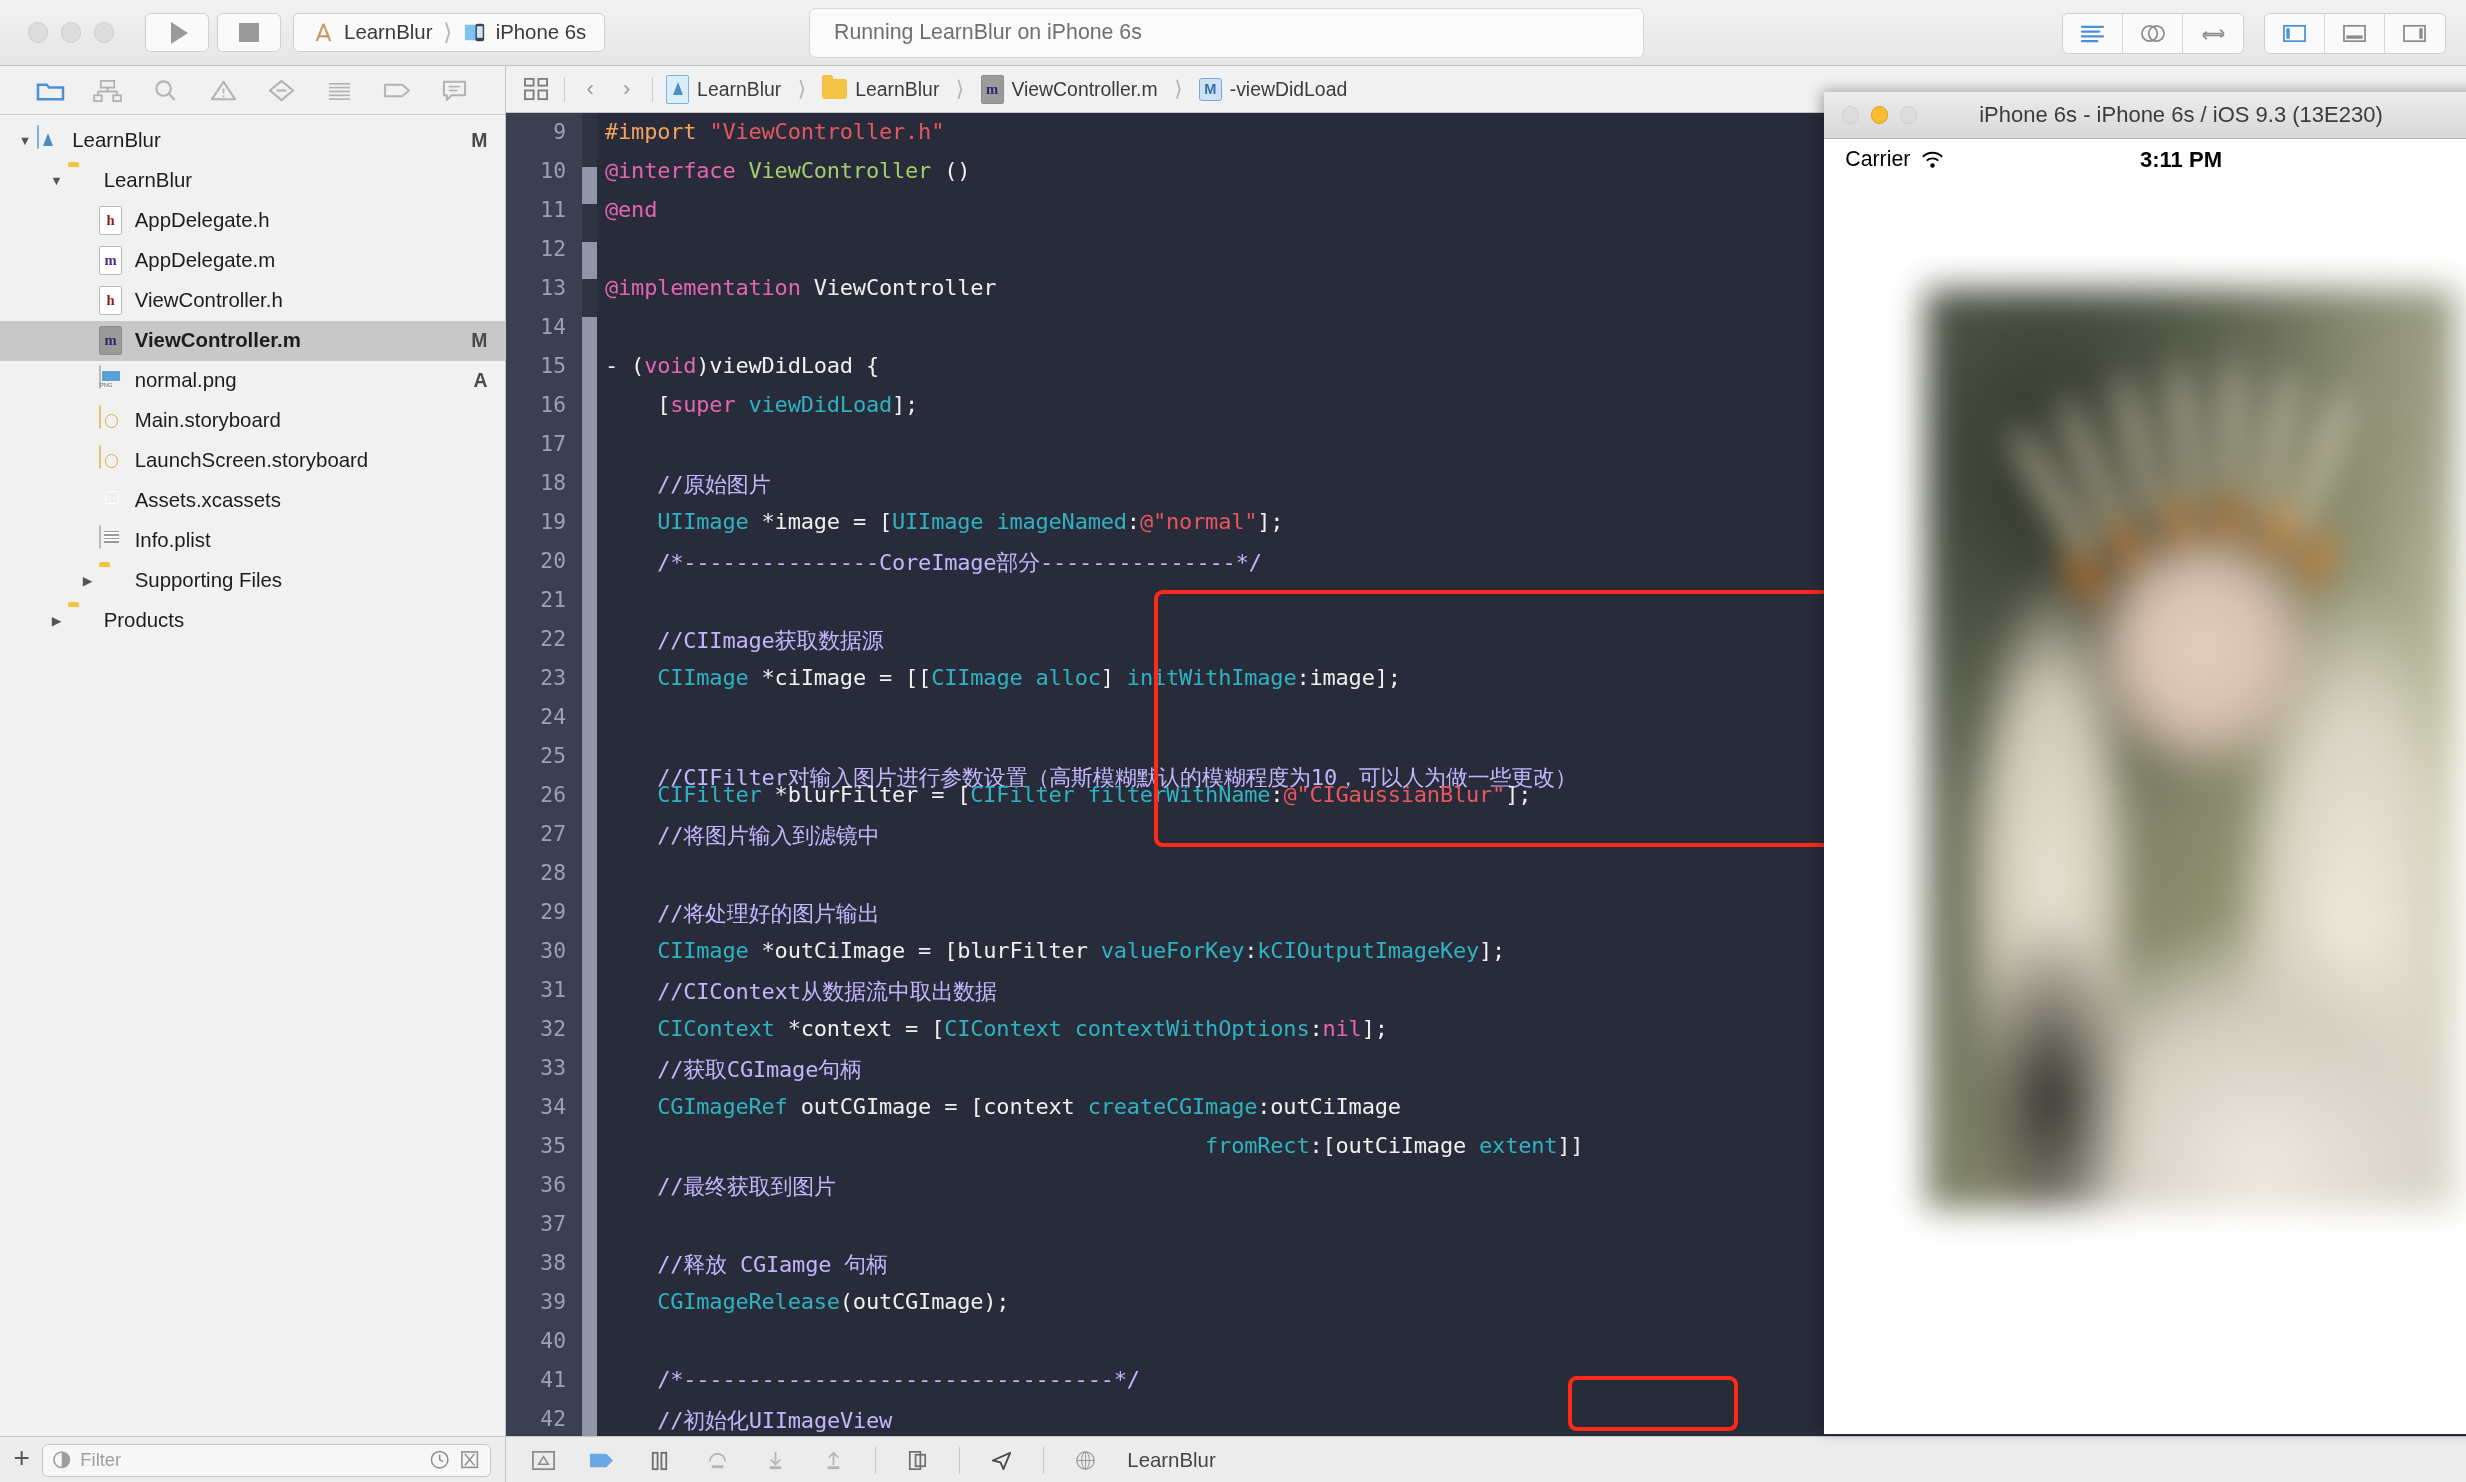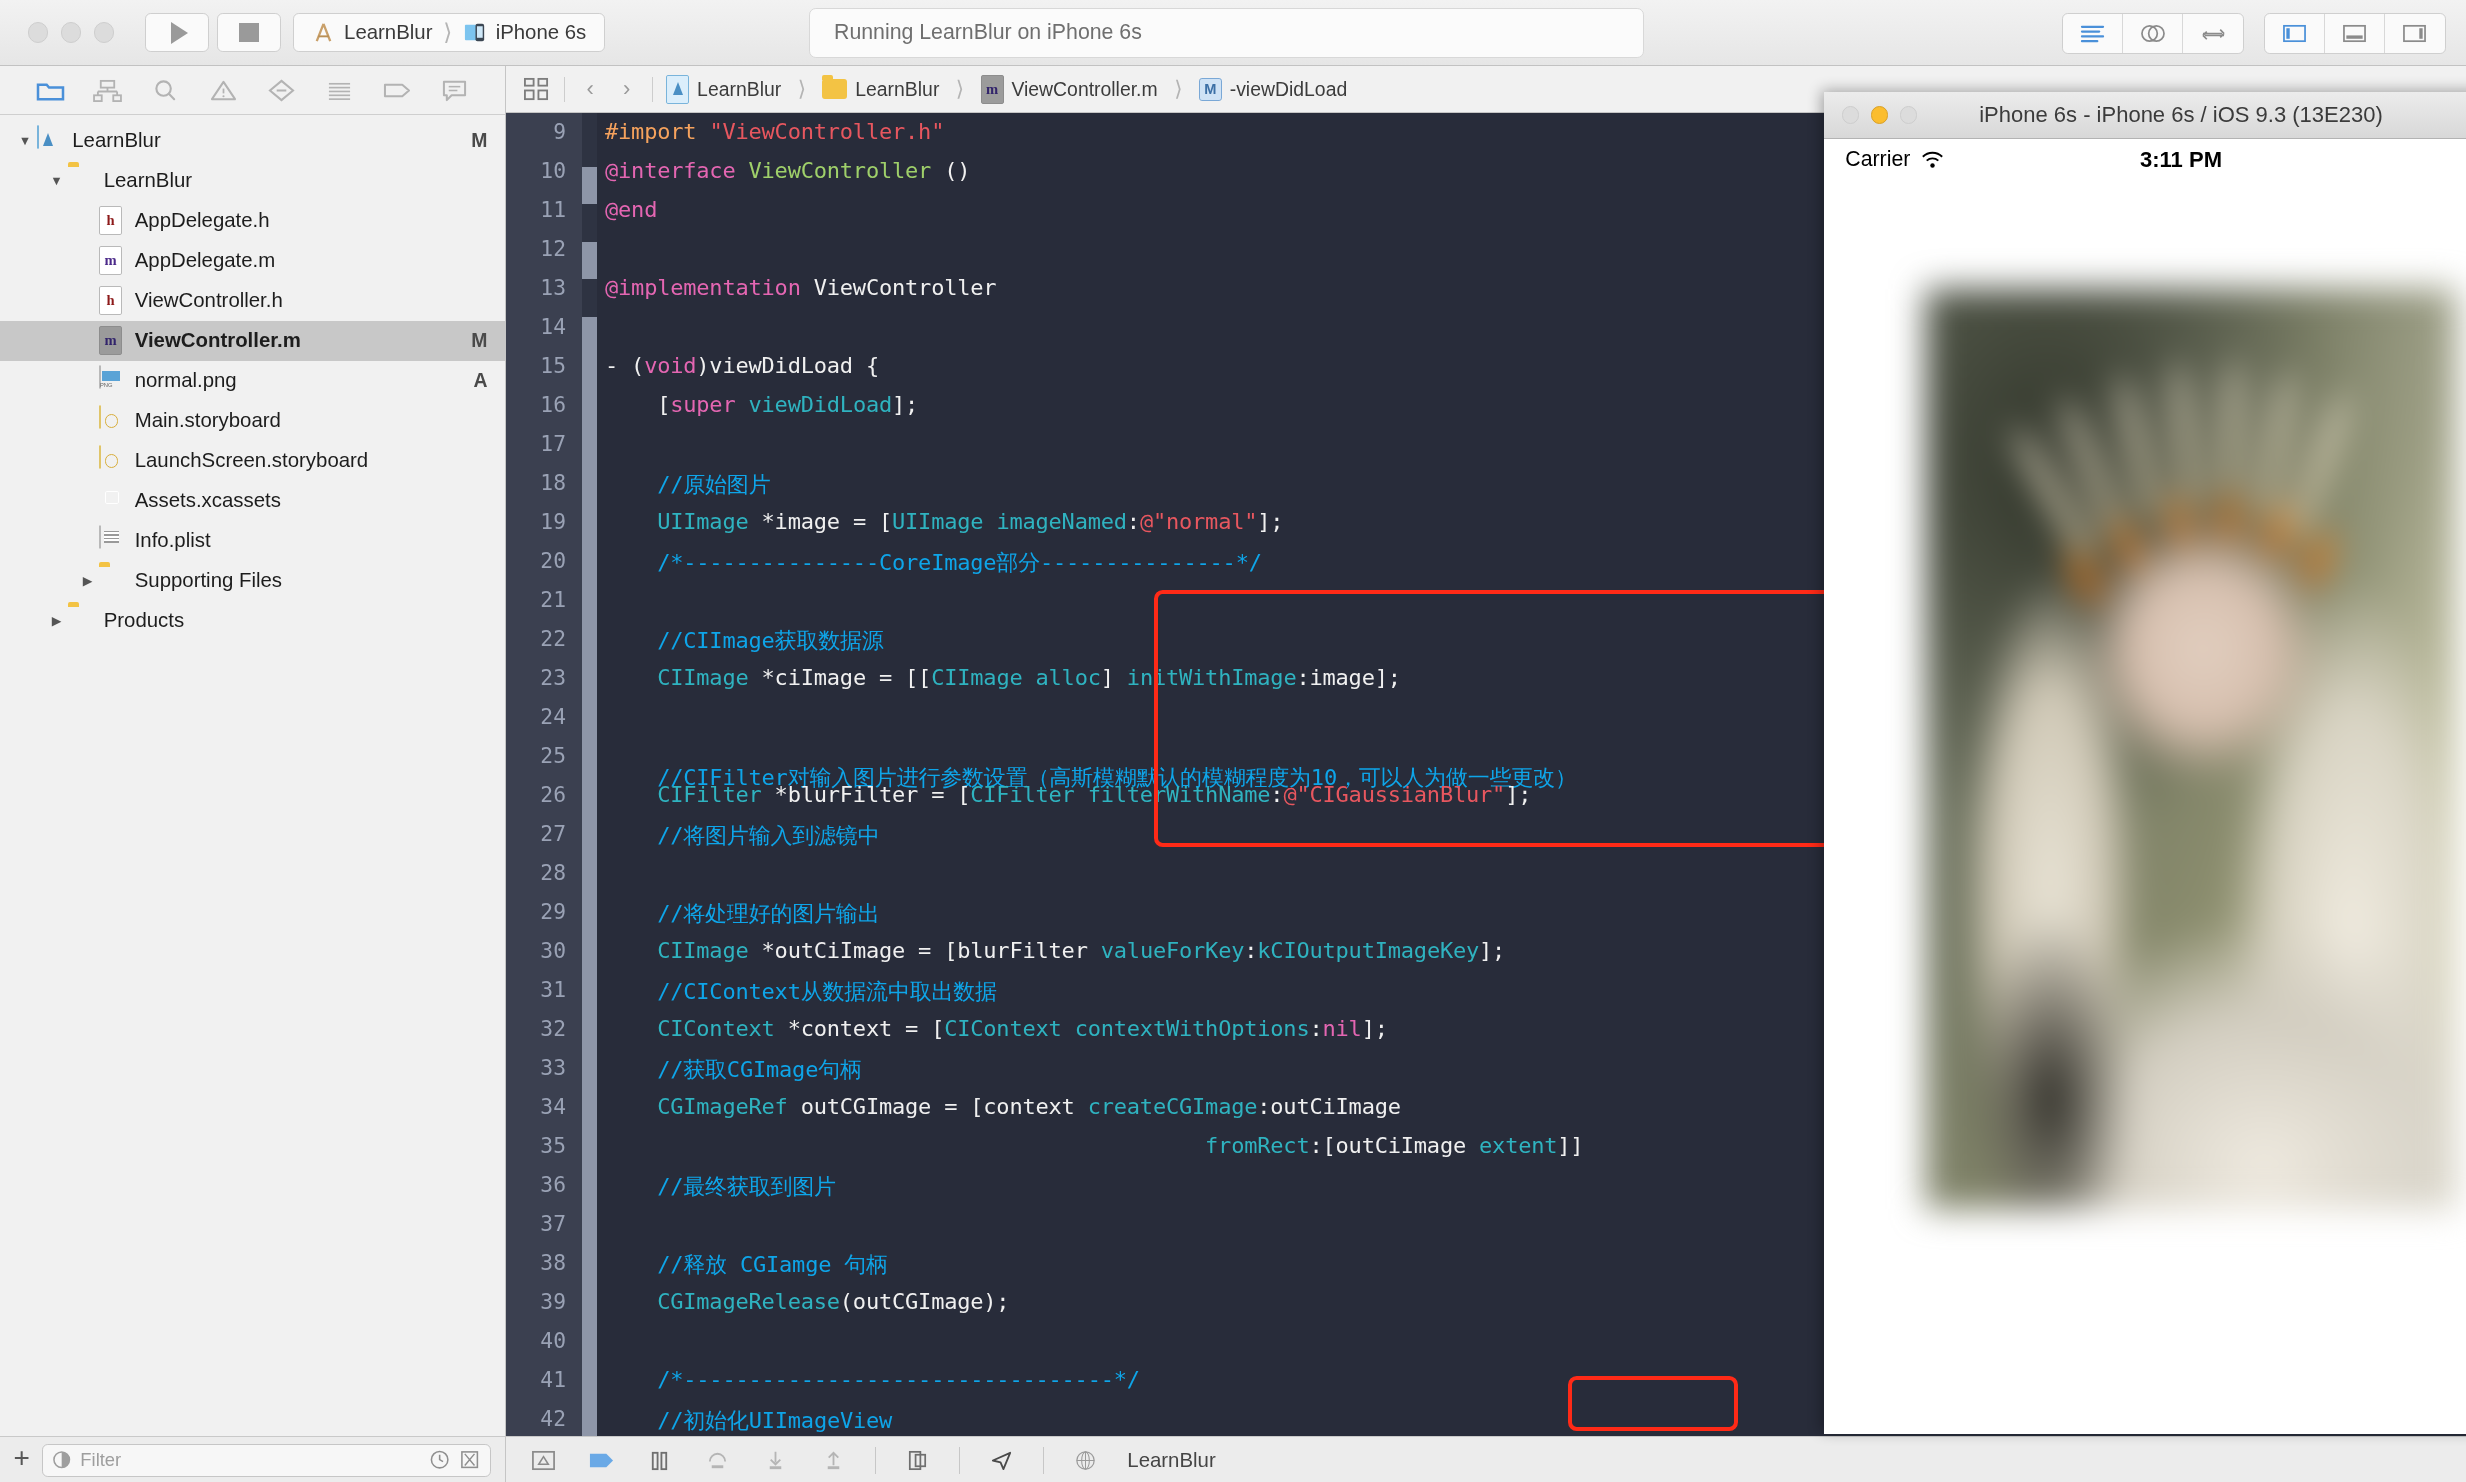--- a/index.html
+++ b/index.html
@@ -181,21 +181,21 @@
   .cl {
     position: absolute; left: 99px; white-space: pre;
     font-size: 22px; letter-spacing: -0.2px;
   }
   
   .c-pre { color: #f5a25d; }    
   .c-str { color: #e8575f; }    
   .c-kw  { color: #e466b2; }    
   .c-type{ color: #9fd06a; }    
   .c-plain { color: #f0f0f0; }
-  .c-cmt { color: #0ea5e9; }
+  .c-cmt { color: #c4b5fd; }
   .c-mth { color: #2fb3c0; }
 
   .redbox {
     position: absolute; border: 4.9px solid #ff2a17; border-radius: 8.7px;
     pointer-events: none;
   }
 
   
   .debug-bar {
     height: 47px; background: #ececec;

